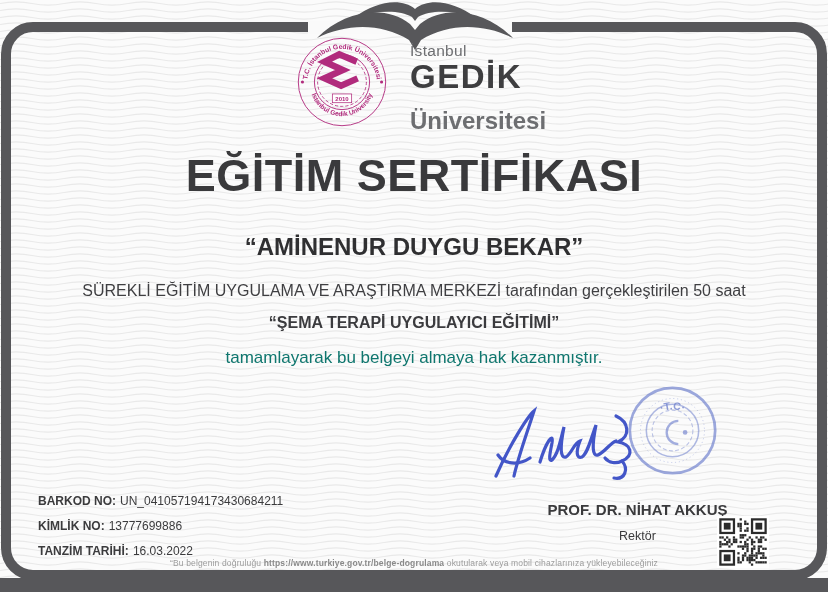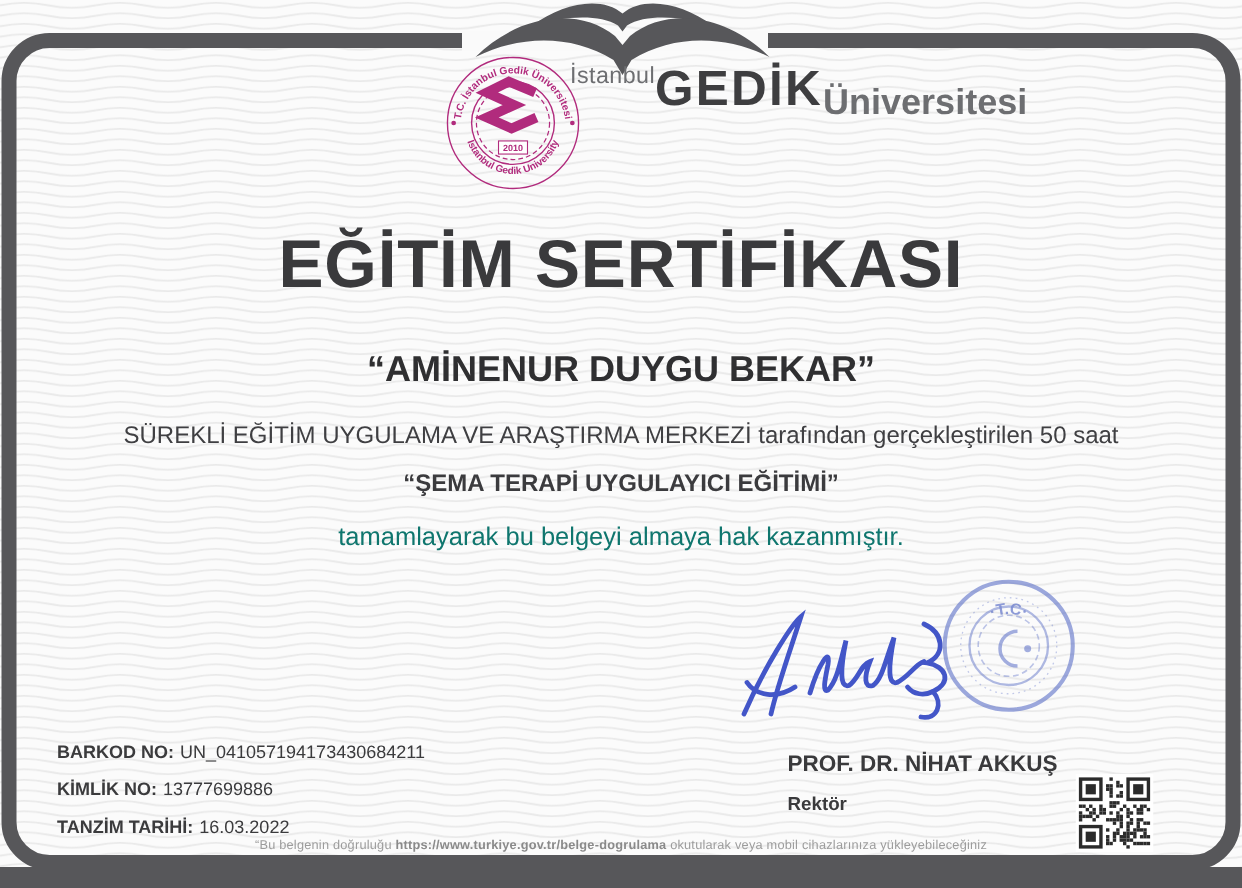--- a/index.html
+++ b/index.html
@@ -7,37 +7,37 @@
        font-family:"Liberation Sans",sans-serif;background:#fbfbfb;}
   .abs{position:absolute;}
   
   #bg{left:0;top:0;}
   
   #frame{left:1px;right:1px;top:22px;bottom:12px;border:10px solid #57575a;border-radius:32px;}
   #frame-gap-cover{left:308px;top:21px;width:204px;height:13px;background:#fafafa;}
   #bottom-band{left:0;right:0;bottom:0;height:14px;background:#57575a;}
   
   #seal{left:294px;top:36px;}
-  #wordmark{left:380px;top:42px;display:flex;flex-direction:row;}
+  #wordmark{left:410px;top:42px;display:flex;flex-direction:column;}
   .wm-city{font-size:15.5px;color:#6d6e71;letter-spacing:.3px;}
   .wm-name{font-size:33px;font-weight:700;color:#3e3e40;letter-spacing:1.5px;line-height:34px;margin-top:0;}
   .wm-suffix{font-size:24px;font-weight:700;color:#6d6e71;line-height:22px;margin-top:16px;}
   
   .centered{left:0;right:0;text-align:center;}
   #title{top:150px;font-size:45px;font-weight:700;color:#3a3a3c;letter-spacing:.5px;}
   #recipient{top:233px;font-size:24px;font-weight:700;color:#2f2f31;}
   #body-line1{top:282px;font-size:16px;color:#3f3f42;}
   #body-program{top:314px;font-size:16px;font-weight:700;color:#3b3b3e;}
   #body-line2{top:348px;font-size:17px;color:#0f766e;text-align:center;}
   
   #signature{left:486px;top:396px;}
   #stamp{left:624px;top:382px;opacity:.8;}
-  #signatory{left:525px;width:225px;top:501px;}
+  #signatory{left:525px;width:225px;top:501px;text-align:center;}
   #signatory .sig-name{font-size:15px;font-weight:700;color:#3a3a3c;}
-  #signatory .sig-title{font-size:12.5px;font-weight:700;color:#3a3a3c;margin-top:11px;}
+  #signatory .sig-title{font-size:12.5px;font-weight:400;color:#3a3a3c;margin-top:11px;}
   
   #details{left:38px;top:494px;}
   .detail-row{font-size:12px;color:#3b3b3d;height:25px;line-height:14px;}
   .detail-row .lbl{font-weight:700;}
   .detail-row .val{font-weight:400;margin-left:4px;}
   
   #qr{left:717px;top:516px;}
   
   #footer{left:0;right:0;top:558px;text-align:center;font-size:8.5px;line-height:10px;
           color:#9c9c9c;letter-spacing:.15px;}

